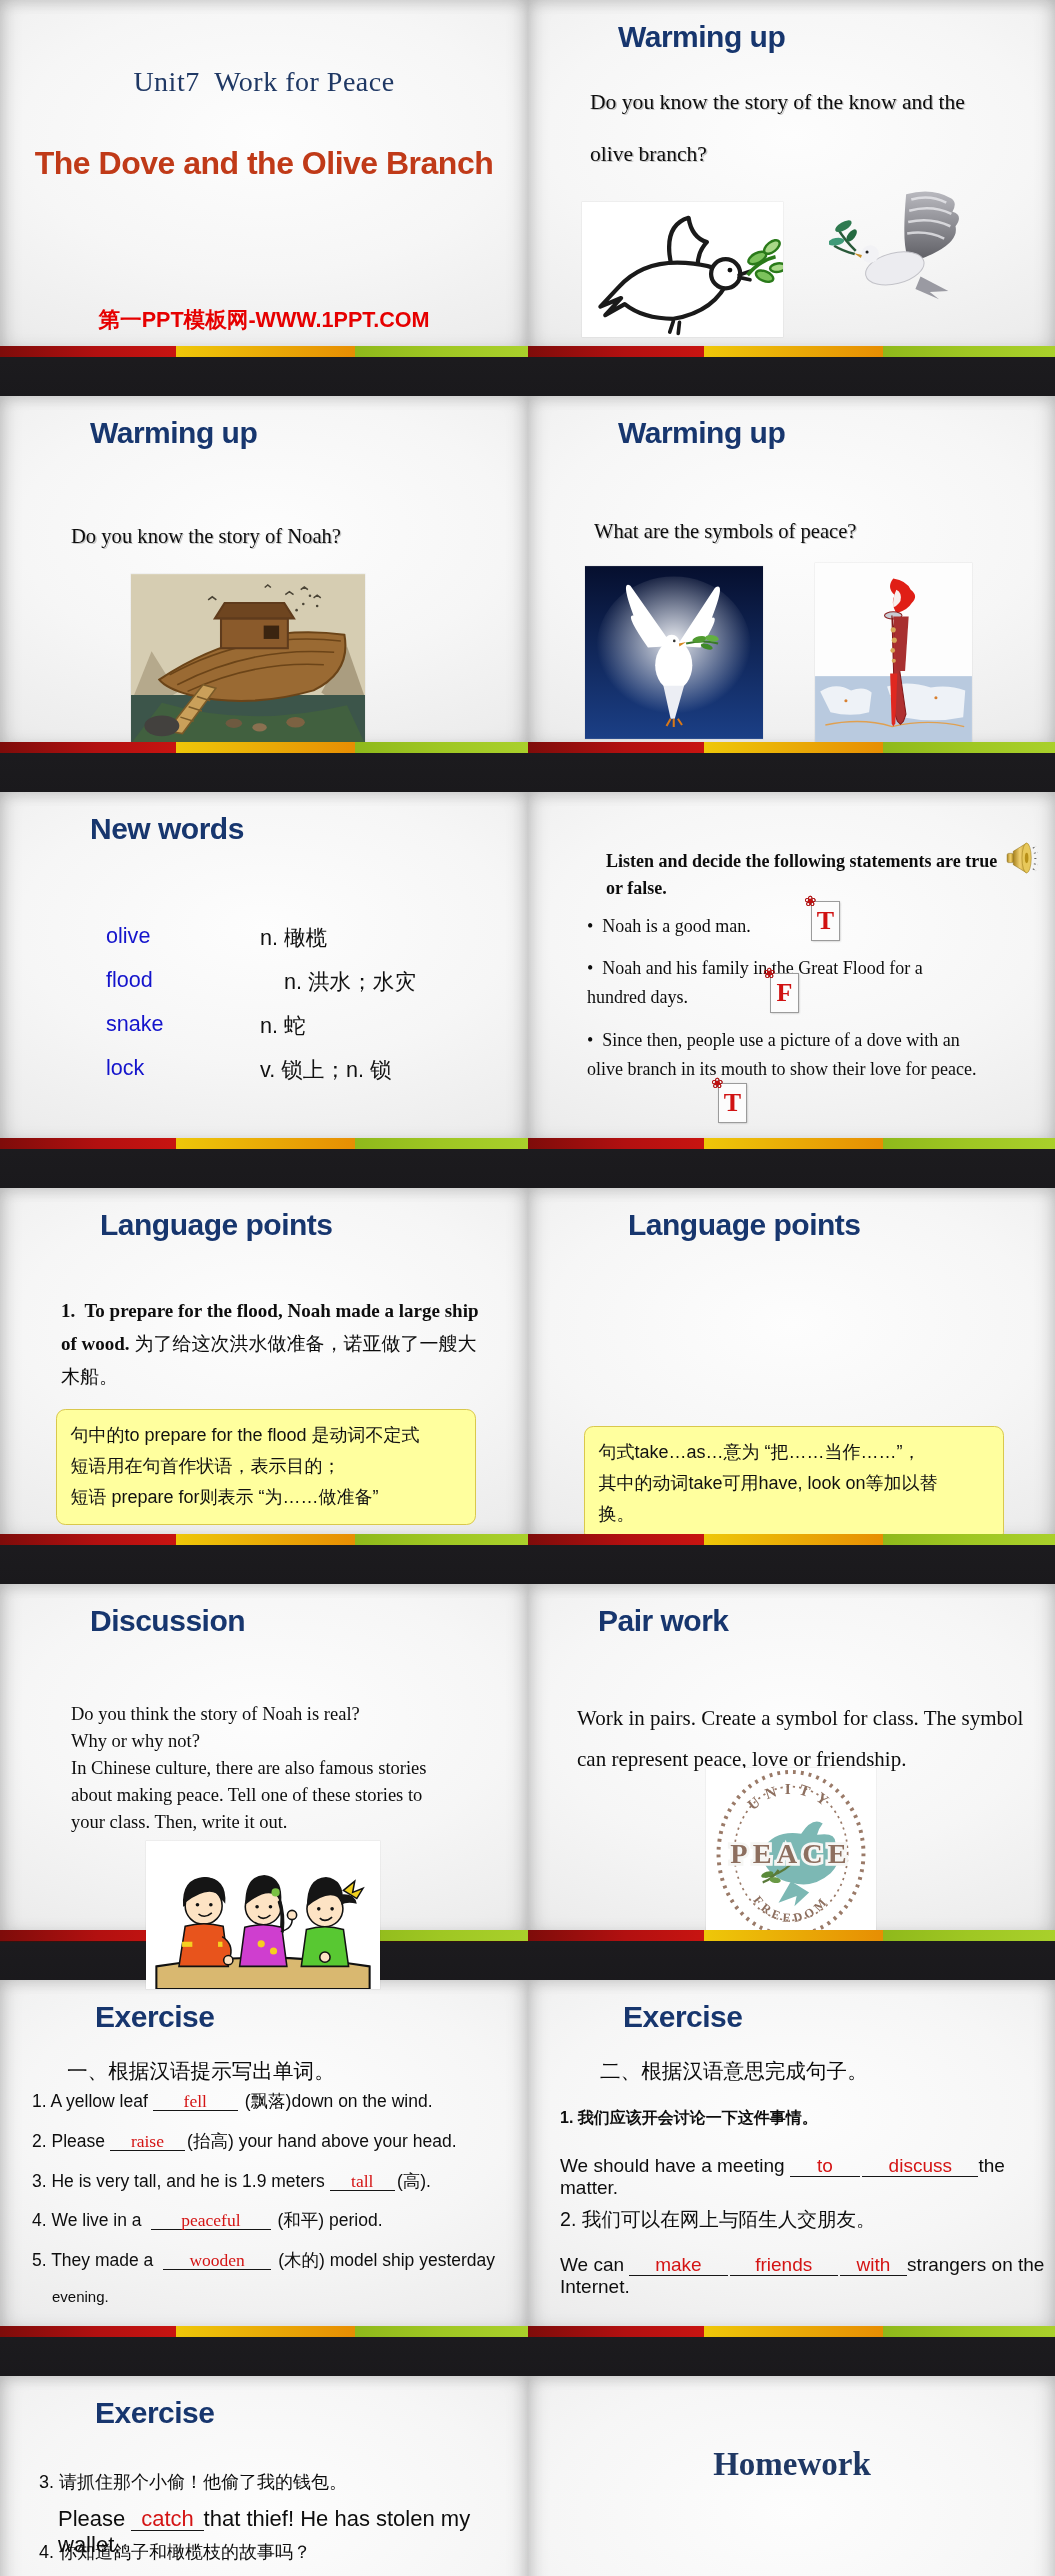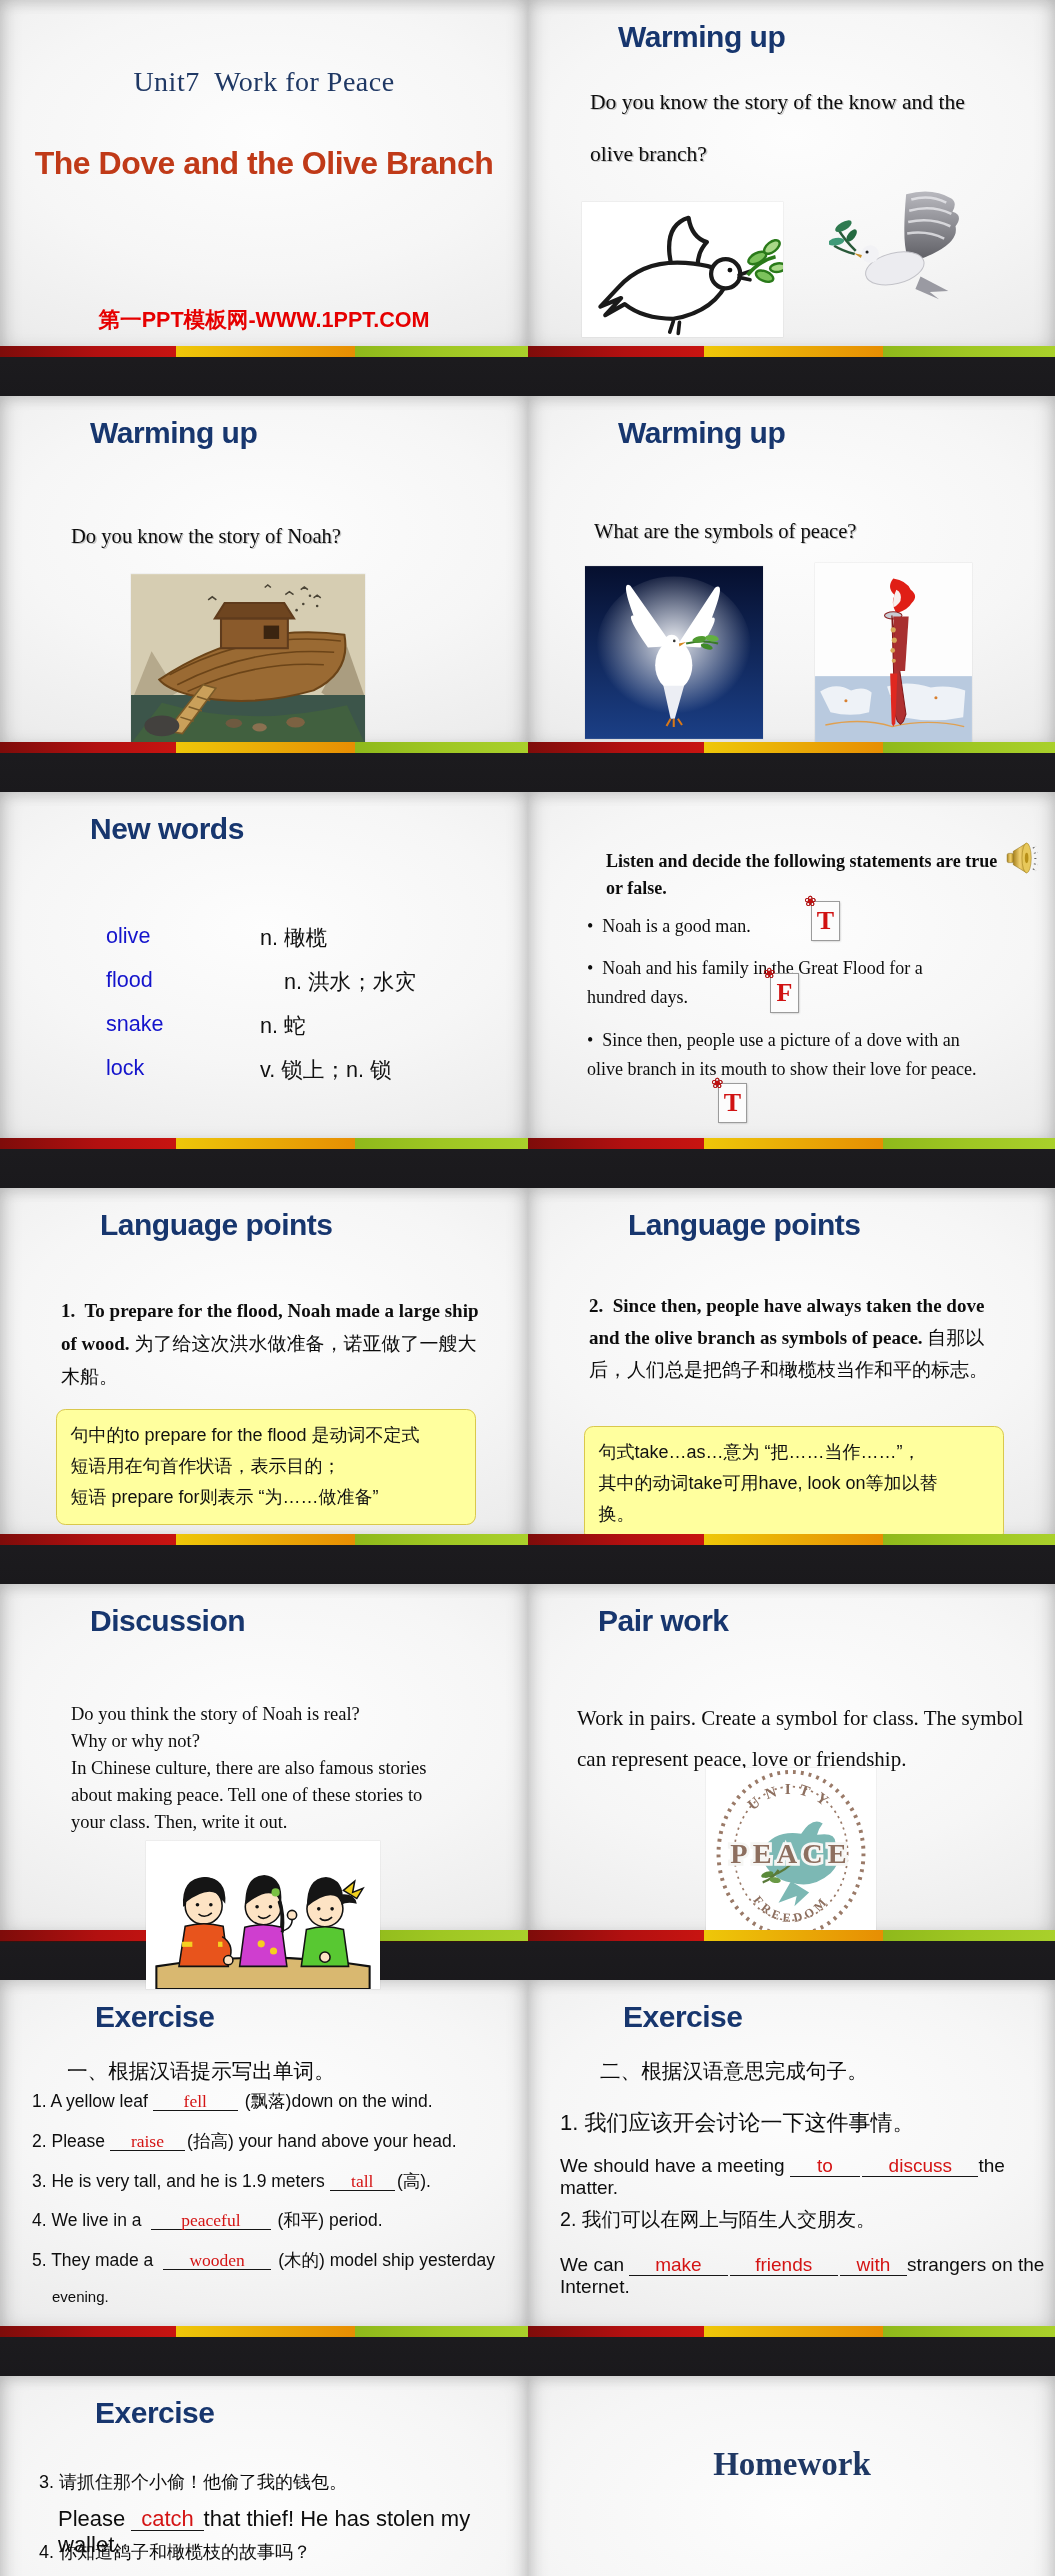--- a/index.html
+++ b/index.html
@@ -274,21 +274,20 @@
         <div class="stripe">
             <div class="sg1"></div>
             <div class="sg2"></div>
             <div class="sg3"></div>
           </div>
       </div>
     </div>
     <div class="cell right">
       <div class="slide">
         <div class="ttl" style="left:100px;">Language points</div>
-        <div class="bodytext serif" style="left:61px;top:102px;width:420px;font-size:19px;line-height:32px;"><b>2.  Since then, people have always taken the dove and the olive branch as symbols of peace. </b><span>自那以后，人们总是把鸽子和橄榄枝当作和平的标志。</span></div>
         <div class="notebox" style="top:238px;">
           <div class="noteline">句式take…as…意为 “把……当作……”，</div>
           <div class="noteline">其中的动词take可用have, look on等加以替</div>
           <div class="noteline">换。</div>
         </div>
         <div class="stripe">
             <div class="sg1"></div>
             <div class="sg2"></div>
             <div class="sg3"></div>
           </div>
@@ -398,21 +397,21 @@
             <div class="sg1"></div>
             <div class="sg2"></div>
             <div class="sg3"></div>
           </div>
       </div>
     </div>
     <div class="cell right">
       <div class="slide">
         <div class="ttl" style="left:95px;">Exercise</div>
         <div class="bodytext" style="left:72px;top:77px;font-size:20.6px;color:#0a0a0a;">二、根据汉语意思完成句子。</div>
-        <div class="bodytext" style="left:32px;top:128px;font-size:22px;">1. 我们应该开会讨论一下这件事情。</div>
+        <div class="bodytext" style="left:32px;top:128px;font-size:16px;font-weight:bold;">1. 我们应该开会讨论一下这件事情。</div>
         <div class="bodytext" style="left:32px;top:175px;font-size:19px;"><span>We should have a meeting </span><span class="blank" style="min-width:62px;text-align:center;">to</span><span class="blank" style="min-width:108px;margin-right:0;">discuss</span><span>the matter.</span></div>
         <div class="bodytext" style="left:32px;top:226px;font-size:19.6px;">2. 我们可以在网上与陌生人交朋友。</div>
         <div class="bodytext" style="left:32px;top:274px;font-size:19px;"><span>We can </span><span class="blank" style="min-width:90px;">make</span><span class="blank" style="min-width:100px;">friends</span><span class="blank" style="min-width:59px;margin-right:0;">with</span><span>strangers on the Internet.</span></div>
         <div class="stripe">
             <div class="sg1"></div>
             <div class="sg2"></div>
             <div class="sg3"></div>
           </div>
       </div>
     </div>

